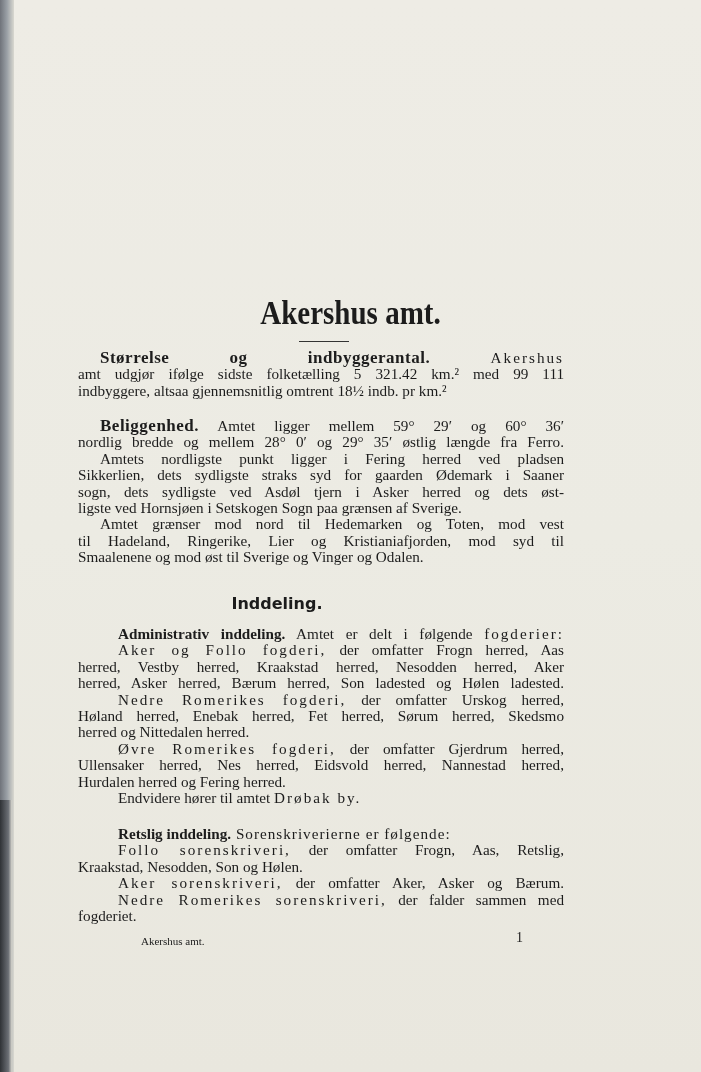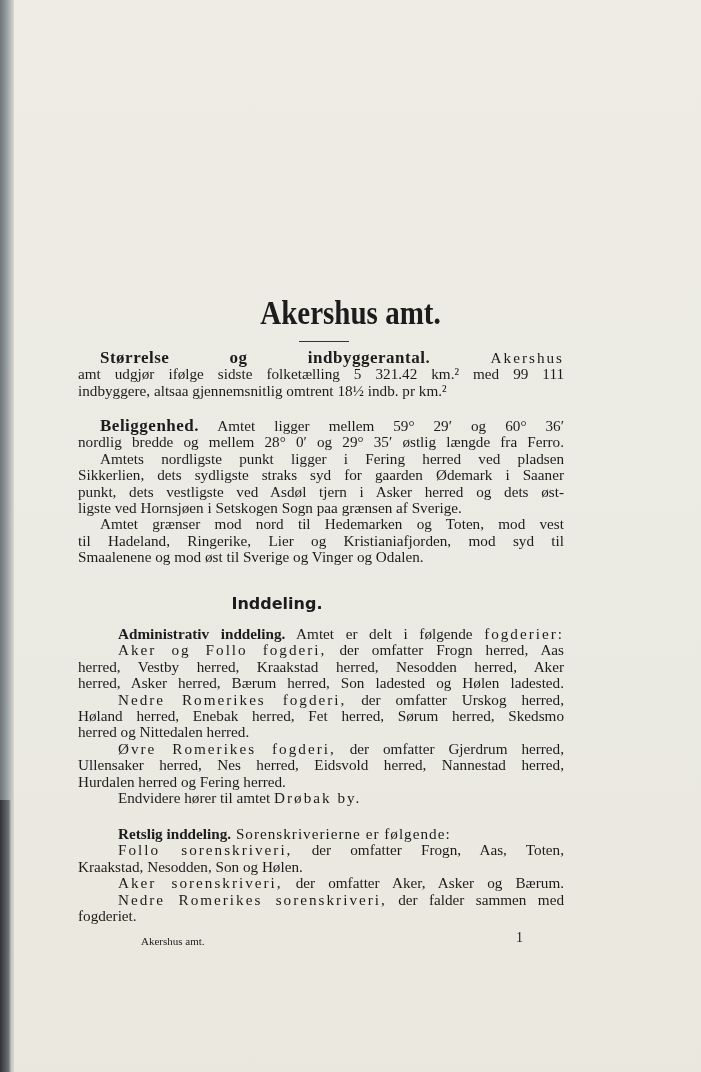--- a/index.html
+++ b/index.html
@@ -73,21 +73,21 @@
   <span class="line last">indbyggere, altsaa gjennemsnitlig omtrent 18½ indb. pr km.²</span>
 </div>
 
 <div class="text" style="top:418px;">
   <span class="line" style="padding-left:22px;">
     <span class="head-sans">Beliggenhed.</span><span> Amtet ligger mellem 59° 29′ og 60° 36′</span>
   </span>
   <span class="line">nordlig bredde og mellem 28° 0′ og 29° 35′ østlig længde fra Ferro.</span>
   <span class="line" style="padding-left:22px;">Amtets nordligste punkt ligger i Fering herred ved pladsen</span>
   <span class="line">Sikkerlien, dets sydligste straks syd for gaarden Ødemark i Saaner</span>
-  <span class="line">punkt, dets vestligste ved Asdøl tjern i Asker herred og dets øst-</span>
+  <span class="line">sogn, dets sydligste ved Asdøl tjern i Asker herred og dets øst-</span>
   <span class="line last">ligste ved Hornsjøen i Setskogen Sogn paa grænsen af Sverige.</span>
   <span class="line" style="padding-left:22px;">Amtet grænser mod nord til Hedemarken og Toten, mod vest</span>
   <span class="line">til Hadeland, Ringerike, Lier og Kristianiafjorden, mod syd til</span>
   <span class="line last">Smaalenene og mod øst til Sverige og Vinger og Odalen.</span>
 </div>
 
 <div class="sec-title">Inddeling.</div>
 
 <div class="text" style="top:626px;">
   <span class="line" style="padding-left:40px;">
@@ -102,21 +102,21 @@
   <span class="line" style="padding-left:40px;"><span class="spaced">Øvre Romerikes fogderi,</span><span> der omfatter Gjerdrum herred,</span></span>
   <span class="line">Ullensaker herred, Nes herred, Eidsvold herred, Nannestad herred,</span>
   <span class="line last">Hurdalen herred og Fering herred.</span>
   <span class="line last" style="padding-left:40px;"><span>Endvidere hører til amtet </span><span class="spaced">Drøbak by.</span></span>
 </div>
 
 <div class="text" style="top:826px;">
   <span class="line last" style="padding-left:40px;">
     <span class="bold">Retslig inddeling.</span><span class="spaced" style="letter-spacing:1px;"> Sorenskriverierne er følgende:</span>
   </span>
-  <span class="line" style="padding-left:40px;"><span class="spaced">Follo sorenskriveri,</span><span> der omfatter Frogn, Aas, Toten,</span></span>
+  <span class="line" style="padding-left:40px;"><span class="spaced">Follo sorenskriveri,</span><span> der omfatter Frogn, Aas, Retslig,</span></span>
   <span class="line last">Kraakstad, Nesodden, Son og Hølen.</span>
   <span class="line" style="padding-left:40px;"><span class="spaced">Aker sorenskriveri,</span><span> der omfatter Aker, Asker og Bærum.</span></span>
   <span class="line" style="padding-left:40px;"><span class="spaced">Nedre Romerikes sorenskriveri,</span><span> der falder sammen med</span></span>
   <span class="line last">fogderiet.</span>
 </div>
 
 <div class="footer-left">Akershus amt.</div>
 <div class="footer-right">1</div>
 
 </body></html>

